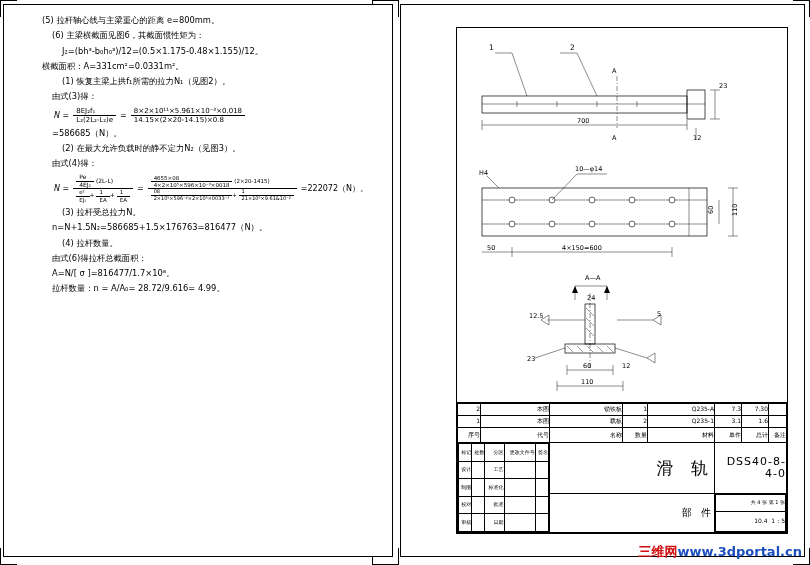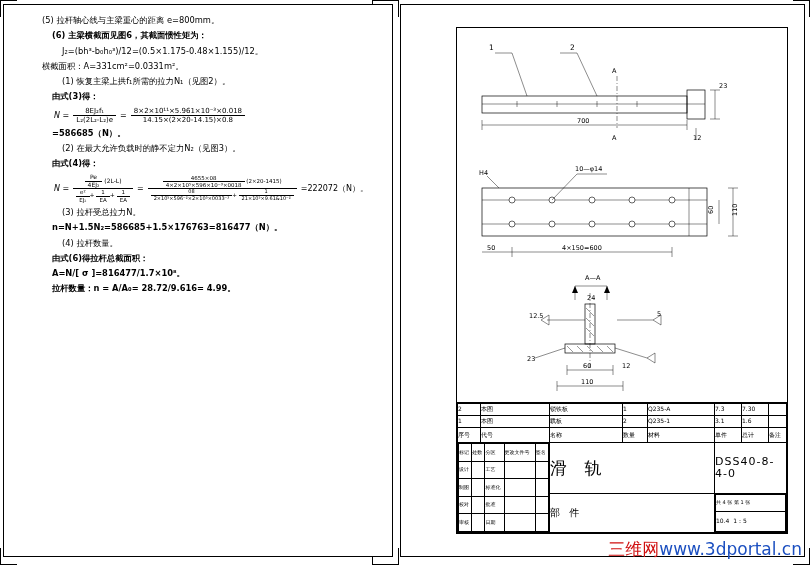--- a/index.html
+++ b/index.html
@@ -14,50 +14,50 @@
   
   .crop{position:absolute;width:16px;height:16px;}
   .crop.tl{border-left:1px solid #000;border-top:1px solid #000;}
   .crop.tr{border-right:1px solid #000;border-top:1px solid #000;}
   .crop.bl{border-left:1px solid #000;border-bottom:1px solid #000;}
   .crop.br{border-right:1px solid #000;border-bottom:1px solid #000;}
 
   
   .doc-body{position:absolute;left:38px;top:10px;width:348px;font-size:8.3px;line-height:1.42;color:#000;}
   .doc-body p{margin:0 0 3.5px 0;white-space:nowrap;}
-  .ind1{padding-left:10px;font-weight:bold;}
+  .ind1{padding-left:10px;}
   .ind2{padding-left:20px;}
   .ind3{padding-left:30px;}
-  .frac{display:inline-block;text-align:center;vertical-align:middle;font-size:7px;line-height:1.15;}
+  .frac{display:inline-block;text-align:left;vertical-align:middle;font-size:7px;line-height:1.15;}
   .frac .num{display:block;border-bottom:1px solid #000;padding:0 3px;}
   .frac .den{display:block;padding:0 3px;}
   .eqrow{display:flex;align-items:center;gap:4px;margin:2px 0 4px 12px;font-size:8px;white-space:nowrap;}
   .ital{font-style:italic;}
 
   
   .dwg-frame{position:absolute;left:55px;top:22px;width:330px;height:505px;border:1px solid #000;}
   svg.dwg{position:absolute;left:0;top:0;}
   .ln{stroke:#000;stroke-width:0.7;fill:none;}
   .lnthin{stroke:#000;stroke-width:0.45;fill:none;}
   .dash{stroke:#000;stroke-width:0.45;fill:none;stroke-dasharray:5 2 1 2;}
   .txt{font-family:"DejaVu Sans","Liberation Sans",sans-serif;font-size:6.5px;fill:#000;}
   .txtb{font-family:"DejaVu Sans","Liberation Sans",sans-serif;font-size:7.5px;fill:#000;}
   .hatch{fill:#000;}
   .hole{stroke:#000;stroke-width:0.6;fill:#fff;}
 
   
   .tb{position:absolute;left:0;bottom:0;width:330px;height:130px;border-top:1px solid #000;}
   .tb table{border-collapse:collapse;width:100%;height:100%;font-size:6px;}
-  .tb td{border:0.6px solid #000;text-align:left;padding:0;line-height:1.1;}
+  .tb td{border:0.6px solid #000;text-align:right;padding:0;line-height:1.1;}
   .big{font-size:17px;letter-spacing:6px;}
   .mid{font-size:10px;letter-spacing:3px;}
   .code{font-size:11px;letter-spacing:1px;}
 
   
-  .wm{position:absolute;right:8px;bottom:4px;font-size:17px;font-weight:normal;}
+  .wm{position:absolute;right:8px;bottom:4px;font-size:13px;font-weight:bold;}
   .wm .c1{color:#d01010;}
   .wm .c2{color:#1b4fc0;}
 </style>
 </head>
 <body>
 
 <div class="page">
 
   <div class="crop tl" style="left:0;top:0;"></div>
   <div class="crop tr" style="right:0;top:0;"></div>

